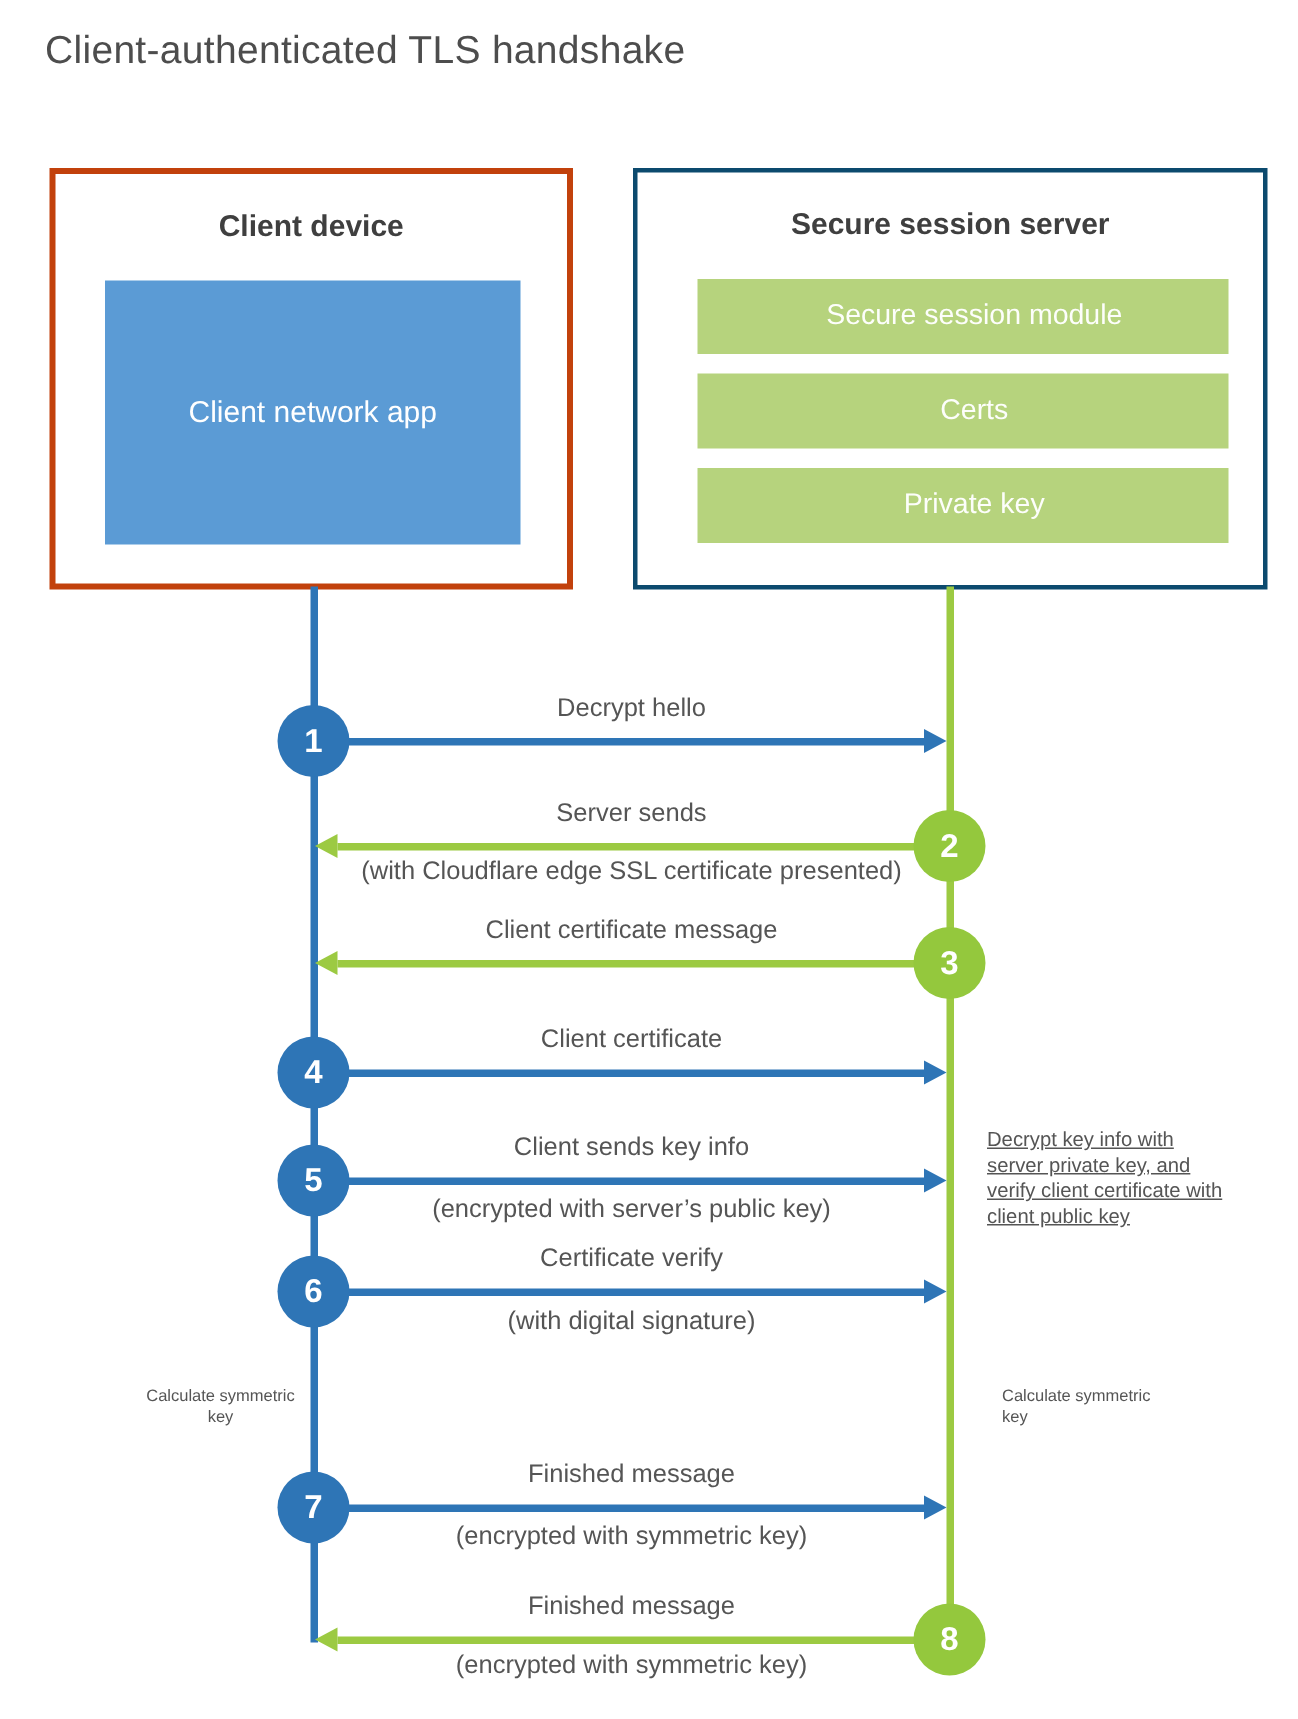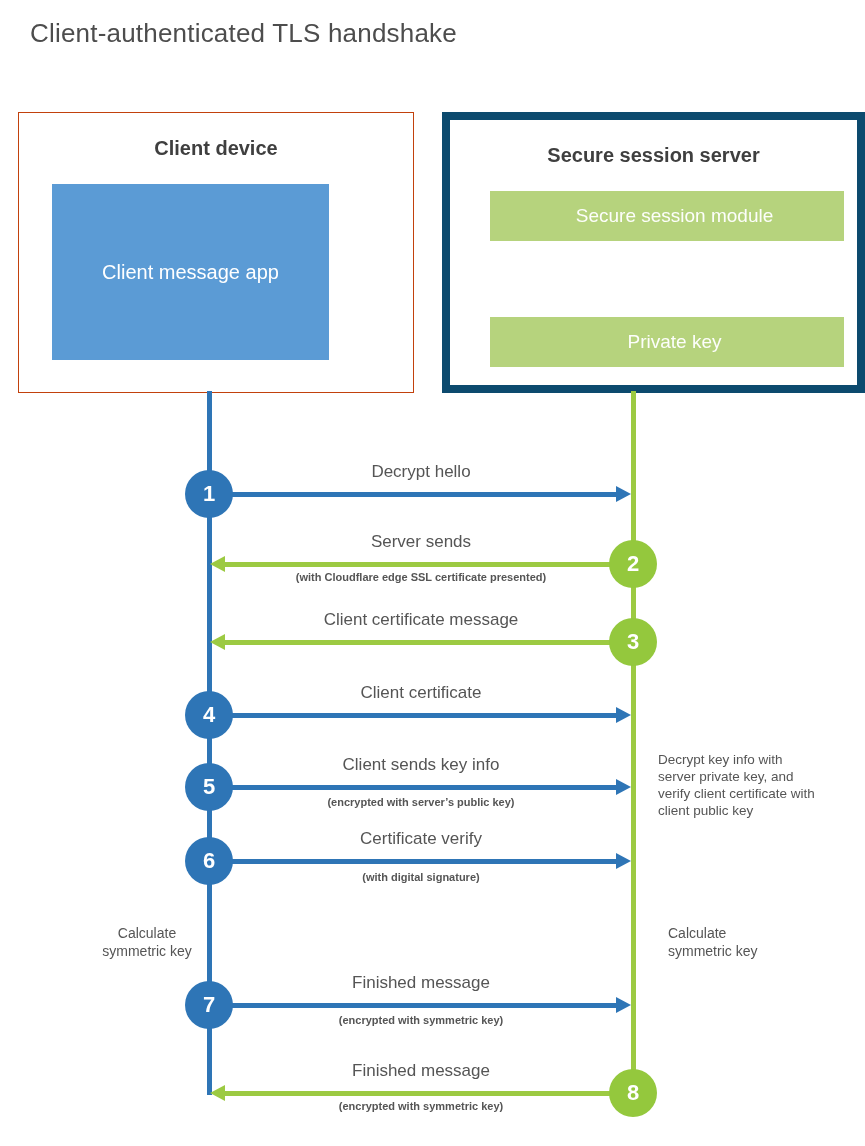--- a/index.html
+++ b/index.html
@@ -11,22 +11,22 @@
     overflow:hidden;
     border-radius:21px;
   }
   
   .page-title{
     position:absolute;left:30px;top:18px;
     font-size:26px;font-weight:300;color:#4d4d4d;letter-spacing:0.2px;
   }
   
   .box{position:absolute;top:112px;height:281px;background:#ffffff;box-sizing:border-box;}
-  .client-box{left:18px;width:396px;border:1px solid #c2410c;}
-  .server-box{left:442px;width:423px;border:8px solid #0c4a6e;}
+  .client-box{left:33px;width:349px;border:4px solid #c2410c;}
+  .server-box{left:422px;width:423px;border:3px solid #0c4a6e;}
   .box-title{
     position:absolute;left:0;top:24px;width:100%;
     text-align:center;font-size:20px;font-weight:700;color:#3f3f3f;
   }
   .client-app{
     position:absolute;left:33px;top:71px;width:277px;height:176px;
     background:#5b9bd5;color:#ffffff;font-size:20px;
     display:flex;align-items:center;justify-content:center;text-align:center;
     padding:0 40px;box-sizing:border-box;line-height:1.3;
   }
@@ -55,45 +55,46 @@
   }
   .blue-c{background:#2e75b6;}
   .green-c{background:#94c83d;}
   
   .step-label{
     position:absolute;left:209px;width:424px;text-align:center;
     font-size:17px;color:#555555;z-index:1;
   }
   .step-sub{
     position:absolute;left:209px;width:424px;text-align:center;
-    font-size:11px;color:#555555;z-index:1;font-weight:bold;
+    font-size:17px;color:#555555;z-index:1;
   }
   .side-note{
     position:absolute;left:658px;top:751px;width:162px;
-    font-size:13.5px;line-height:1.26;color:#555555;
+    font-size:13.5px;line-height:1.26;color:#555555;text-decoration:underline;
   }
-  .calc{position:absolute;top:925px;font-size:14px;line-height:1.26;color:#555555;}
+  .calc{position:absolute;top:925px;font-size:11px;line-height:1.26;color:#555555;}
   .calc-left{left:93px;width:108px;text-align:center;}
   .calc-right{left:668px;width:108px;text-align:left;}
 </style>
 </head>
 <body>
 
 <div id="canvas">
 
   <div class="page-title">Client-authenticated TLS handshake</div>
 
   <div class="box client-box">
     <div class="box-title">Client device</div>
-    <div class="client-app">Client message app</div>
+    <div class="client-app">Client network app</div>
   </div>
 
   <div class="box server-box">
     <div class="box-title">Secure session server</div>
     <div class="server-bar bar-0">Secure session module</div>
+    <div class="server-bar bar-1">Certs</div>
     <div class="server-bar bar-2">Private key</div>
   </div>
 
   <div class="vline blue-line"></div>
   <div class="vline green-line"></div>
 
   <div>
     <div class="step-label" style="top:462px">Decrypt hello</div>
     <div class="hline blue" style="top:492px;left:209px;width:408px"></div>
     <div class="ah ah-right" style="top:486px;left:616px"></div>

